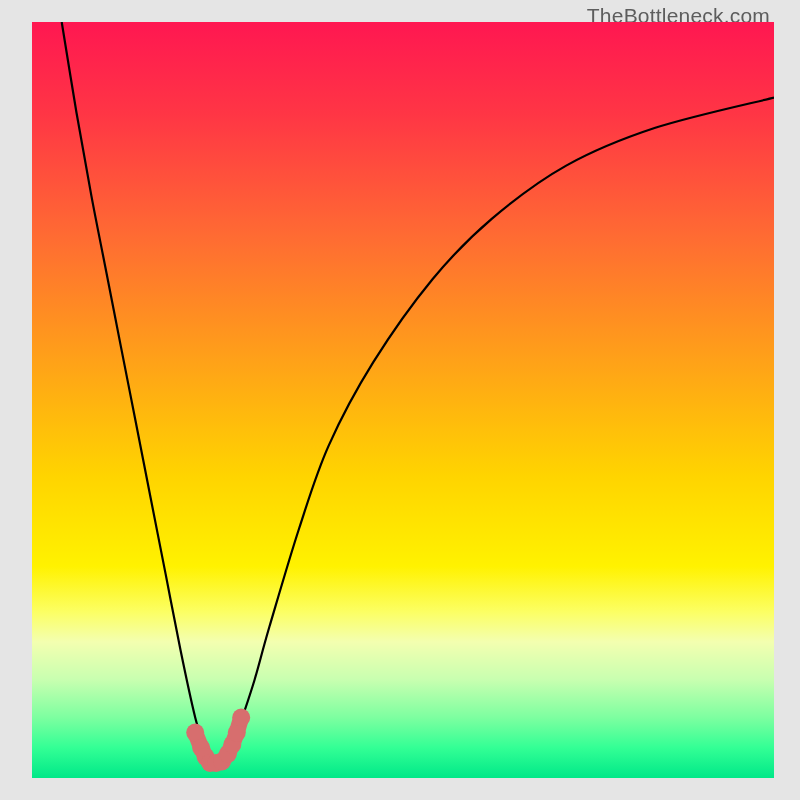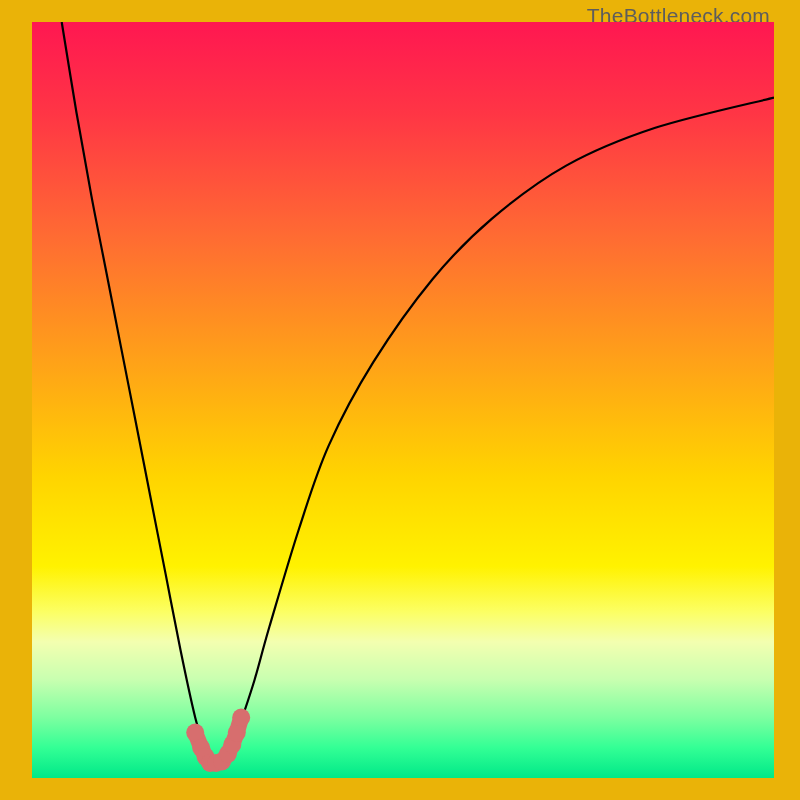--- a/index.html
+++ b/index.html
@@ -10,21 +10,21 @@
     background: #000;
     font-family: Arial, Helvetica, sans-serif;
     position: relative;
   }
   .frame {
     position: absolute;
     top: 0;
     left: 0;
     width: 800px;
     height: 800px;
-    background: #eab308;
+    background: #e5e5e5;
   }
   .plot-area {
     position: absolute;
     
     left: 32px;
     top: 22px;
     width: 742px;
     height: 756px;
     overflow: hidden;
   }

